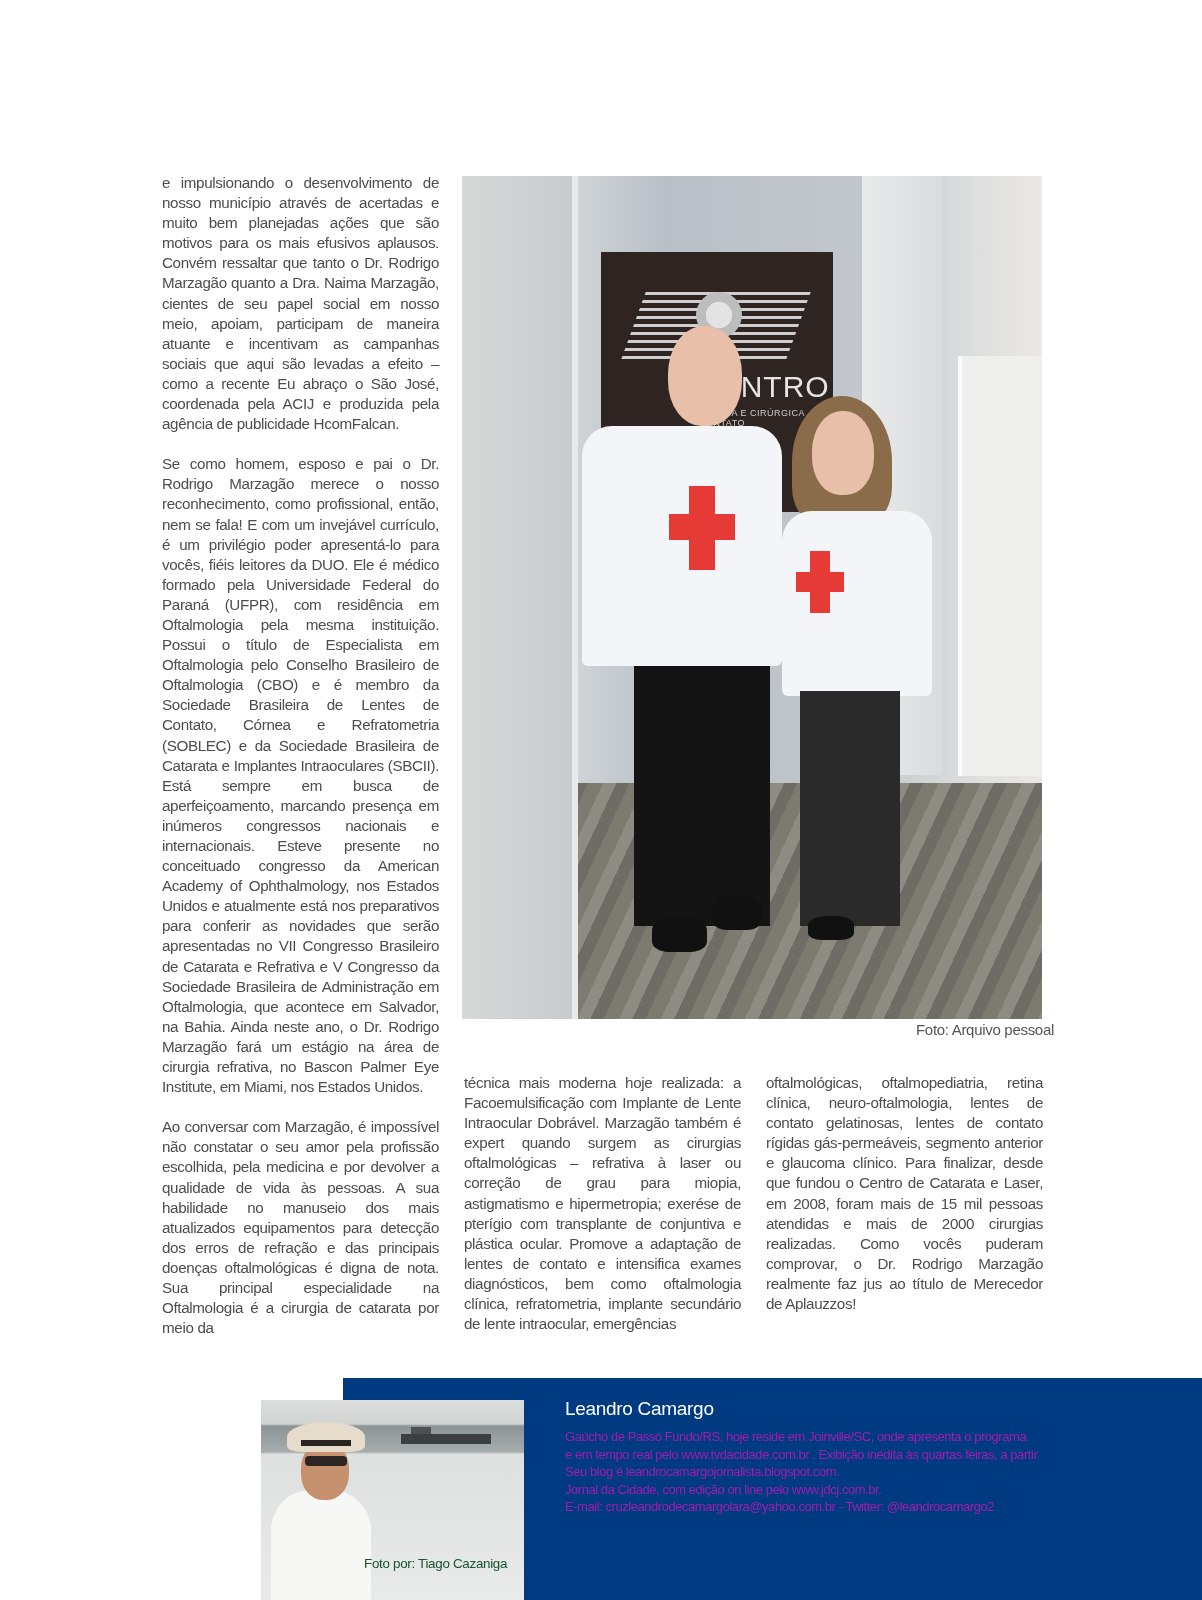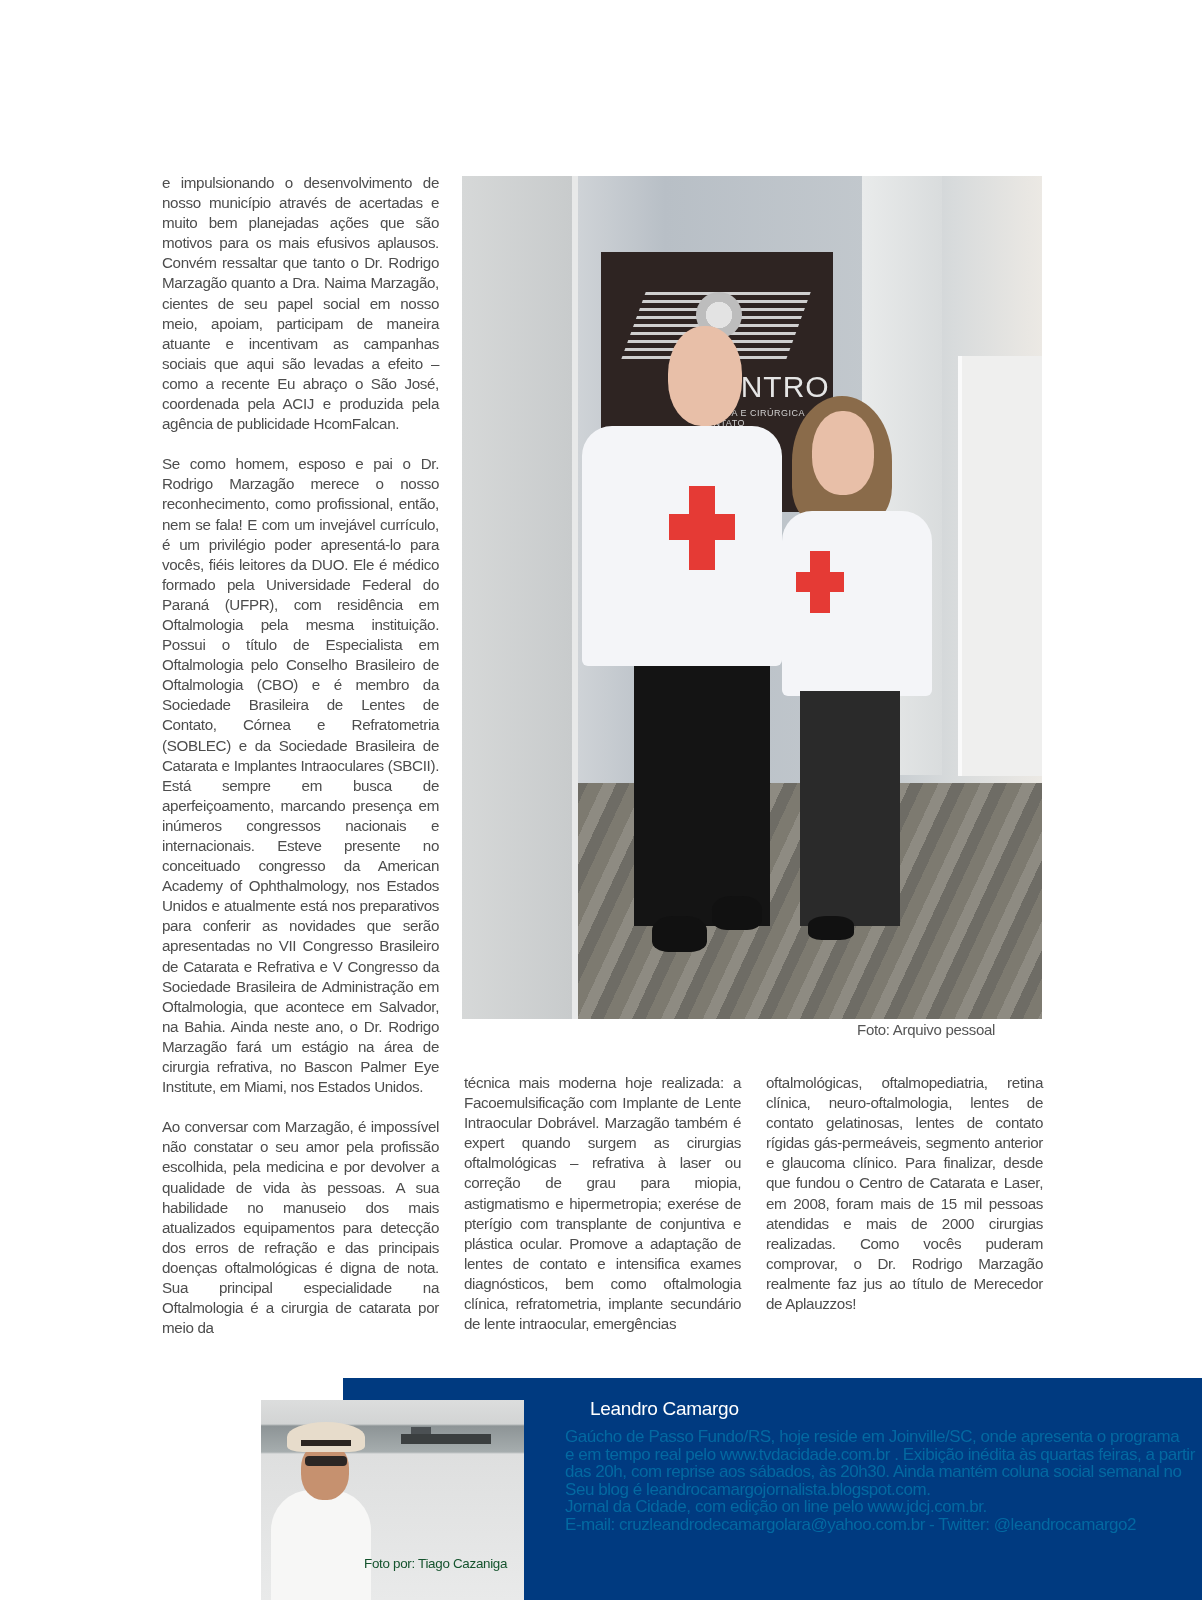--- a/index.html
+++ b/index.html
@@ -55,35 +55,35 @@
   }
   .person { position:absolute; }
   .head { position:absolute; border-radius: 48% 48% 45% 45%; background:#e8bfa8; }
   .shirt { position:absolute; background:#f4f5f8; border-radius: 30px 30px 6px 6px; }
   .cross-v, .cross-h { position:absolute; background:#e53a35; }
   .pants { position:absolute; background:#141414; }
   .shoe { position:absolute; background:#111; border-radius: 40% 40% 30% 30%; }
   .hair { position:absolute; background:#8a6b4a; border-radius: 50% 50% 30% 30%; }
 
   #main-caption {
-    position:absolute; left: 833px; top: 1021px; width: 162px; text-align: right;
+    position:absolute; left: 916px; top: 1021px; width: 162px; 
     font-size: 15px; color:#555; letter-spacing:-0.3px;
   }
 
   
   #bio-band {
     position:absolute; left:343px; top:1378px; width:859px; height:222px;
     background:#003a80;
   }
   #bio-name {
-    position:absolute; left:565px; top:1398px; color:#ffffff; font-size:19px; letter-spacing:-0.3px;margin-left:25px;
+    position:absolute; left:565px; top:1398px; color:#ffffff; font-size:19px; letter-spacing:-0.3px;
   }
   #bio-text {
-    position:absolute; left:565px; top:1428px; width:490px; color:#0369a1;
-    font-size:17px; line-height:17.6px; letter-spacing:-0.45px;
+    position:absolute; left:565px; top:1428px; width:490px; color:#a21caf;
+    font-size:13px; line-height:17.6px; letter-spacing:-0.45px;
   }
   #bio-text .l { display:block; white-space:nowrap; }
   #bio-text em { font-style: italic; }
 
   #portrait {
     position:absolute; left:261px; top:1400px; width:263px; height:200px; overflow:hidden;
     background: linear-gradient(180deg,#dcdddd 0%,#d2d4d4 12%,#8d9496 13%,#a6adae 26%,#dedfdf 27%,#e9eaea 100%);
   }
   #portrait .boat { position:absolute; left:140px; top:34px; width:90px; height:10px; background:#3b3f40; }
   #portrait .boat2 { position:absolute; left:150px; top:27px; width:20px; height:8px; background:#4b5053; }
@@ -157,17 +157,16 @@
   <div class="hat"></div>
   <div class="band"></div>
   <div class="glasses"></div>
 </div>
 <div id="portrait-caption">Foto por:  Tiago Cazaniga</div>
 
 <div id="bio-name">Leandro Camargo</div>
 <div id="bio-text">
   <span class="l">Gaúcho de Passo Fundo/RS, hoje reside em Joinville/SC, onde apresenta o programa</span>
   <span class="l">e em tempo real pelo www.tvdacidade.com.br . Exibição inédita às quartas feiras, a partir</span>
-  <span class="l">das 20h, com reprise aos sábados, às 20h30. Ainda mantém coluna social semanal no</span>
   <span class="l">Seu blog é leandrocamargojornalista.blogspot.com.</span>
   <span class="l">Jornal da Cidade, com edição on line pelo www.jdcj.com.br.</span>
   <span class="l">E-mail: cruzleandrodecamargolara@yahoo.com.br  - Twitter: @leandrocamargo2</span>
 </div>
 
 </body></html>

